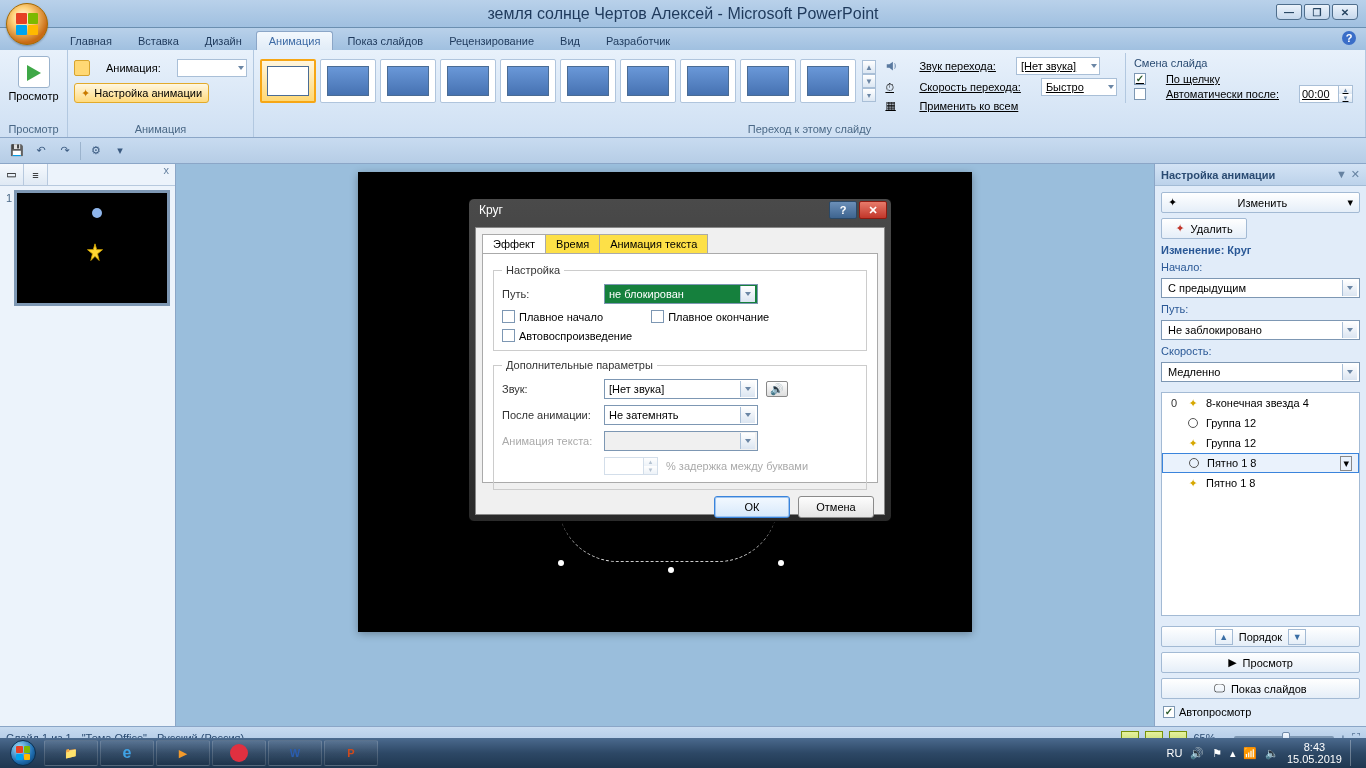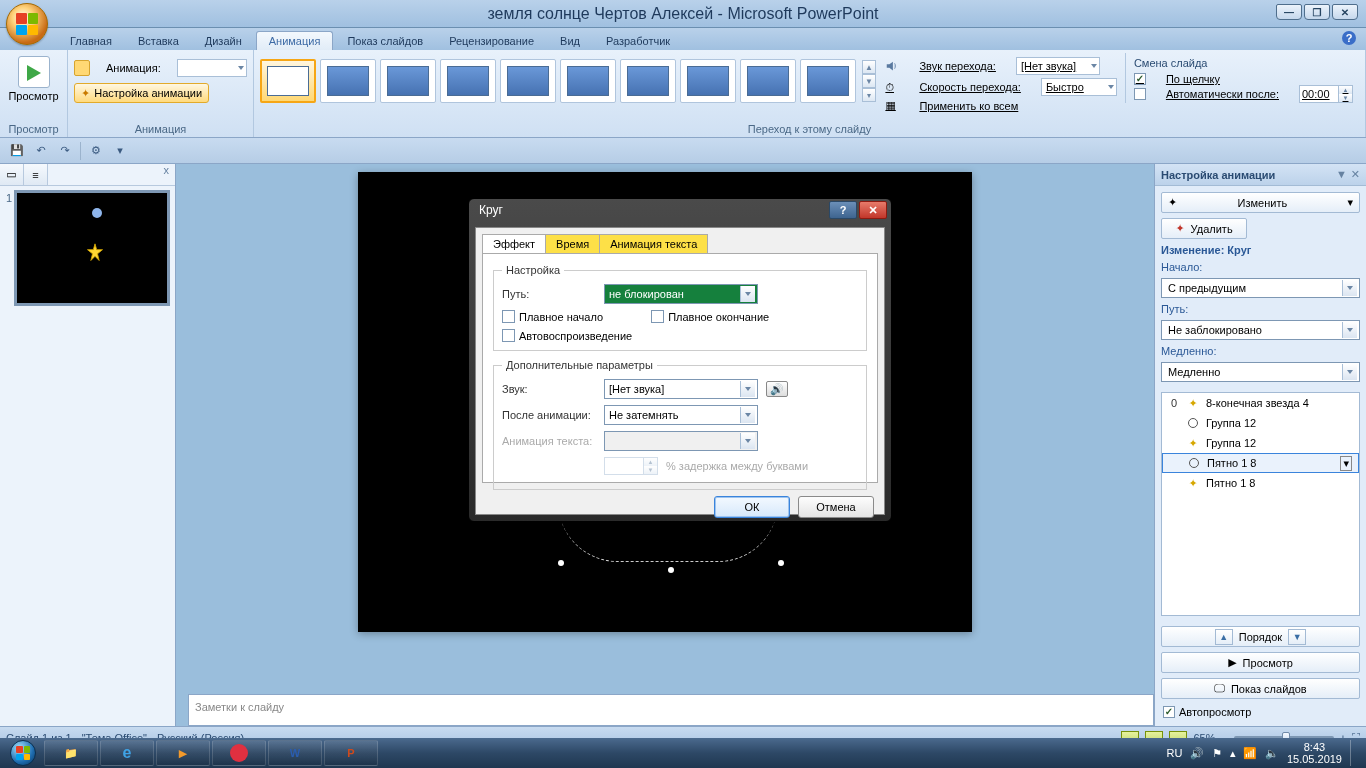--- a/index.html
+++ b/index.html
@@ -318,21 +318,20 @@
     </div>
   </div>
 
   <div class="editor">
     <div class="slide-canvas">
       <div class="path-arc"></div>
       <div class="handle" style="left:200px;top:388px"></div>
       <div class="handle" style="left:310px;top:395px"></div>
       <div class="handle" style="left:420px;top:388px"></div>
     </div>
-    <div class="notes-area"><span>Заметки к слайду</span></div>
   </div>
 
   <div class="anim-pane">
     <div class="ap-title">
         <span>Настройка анимации</span>
         <span class="tb">
           <span>▼</span>
           <span>✕</span>
         </span>
       </div>
@@ -350,21 +349,21 @@
       <div class="ap-lbl">Начало:</div>
       <div class="ap-select">
           <span>С предыдущим</span>
           <span class="arr"></span>
         </div>
       <div class="ap-lbl">Путь:</div>
       <div class="ap-select">
           <span>Не заблокировано</span>
           <span class="arr"></span>
         </div>
-      <div class="ap-lbl">Медленно:</div>
+      <div class="ap-lbl">Скорость:</div>
       <div class="ap-select">
           <span>Медленно</span>
           <span class="arr"></span>
         </div>
     </div>
     <div class="ap-list" id="aplist">
         <div class="ap-item">
           <span class="ord">0</span>
           <span class="eff">
             <span style="color:#d6a700">✦</span>

